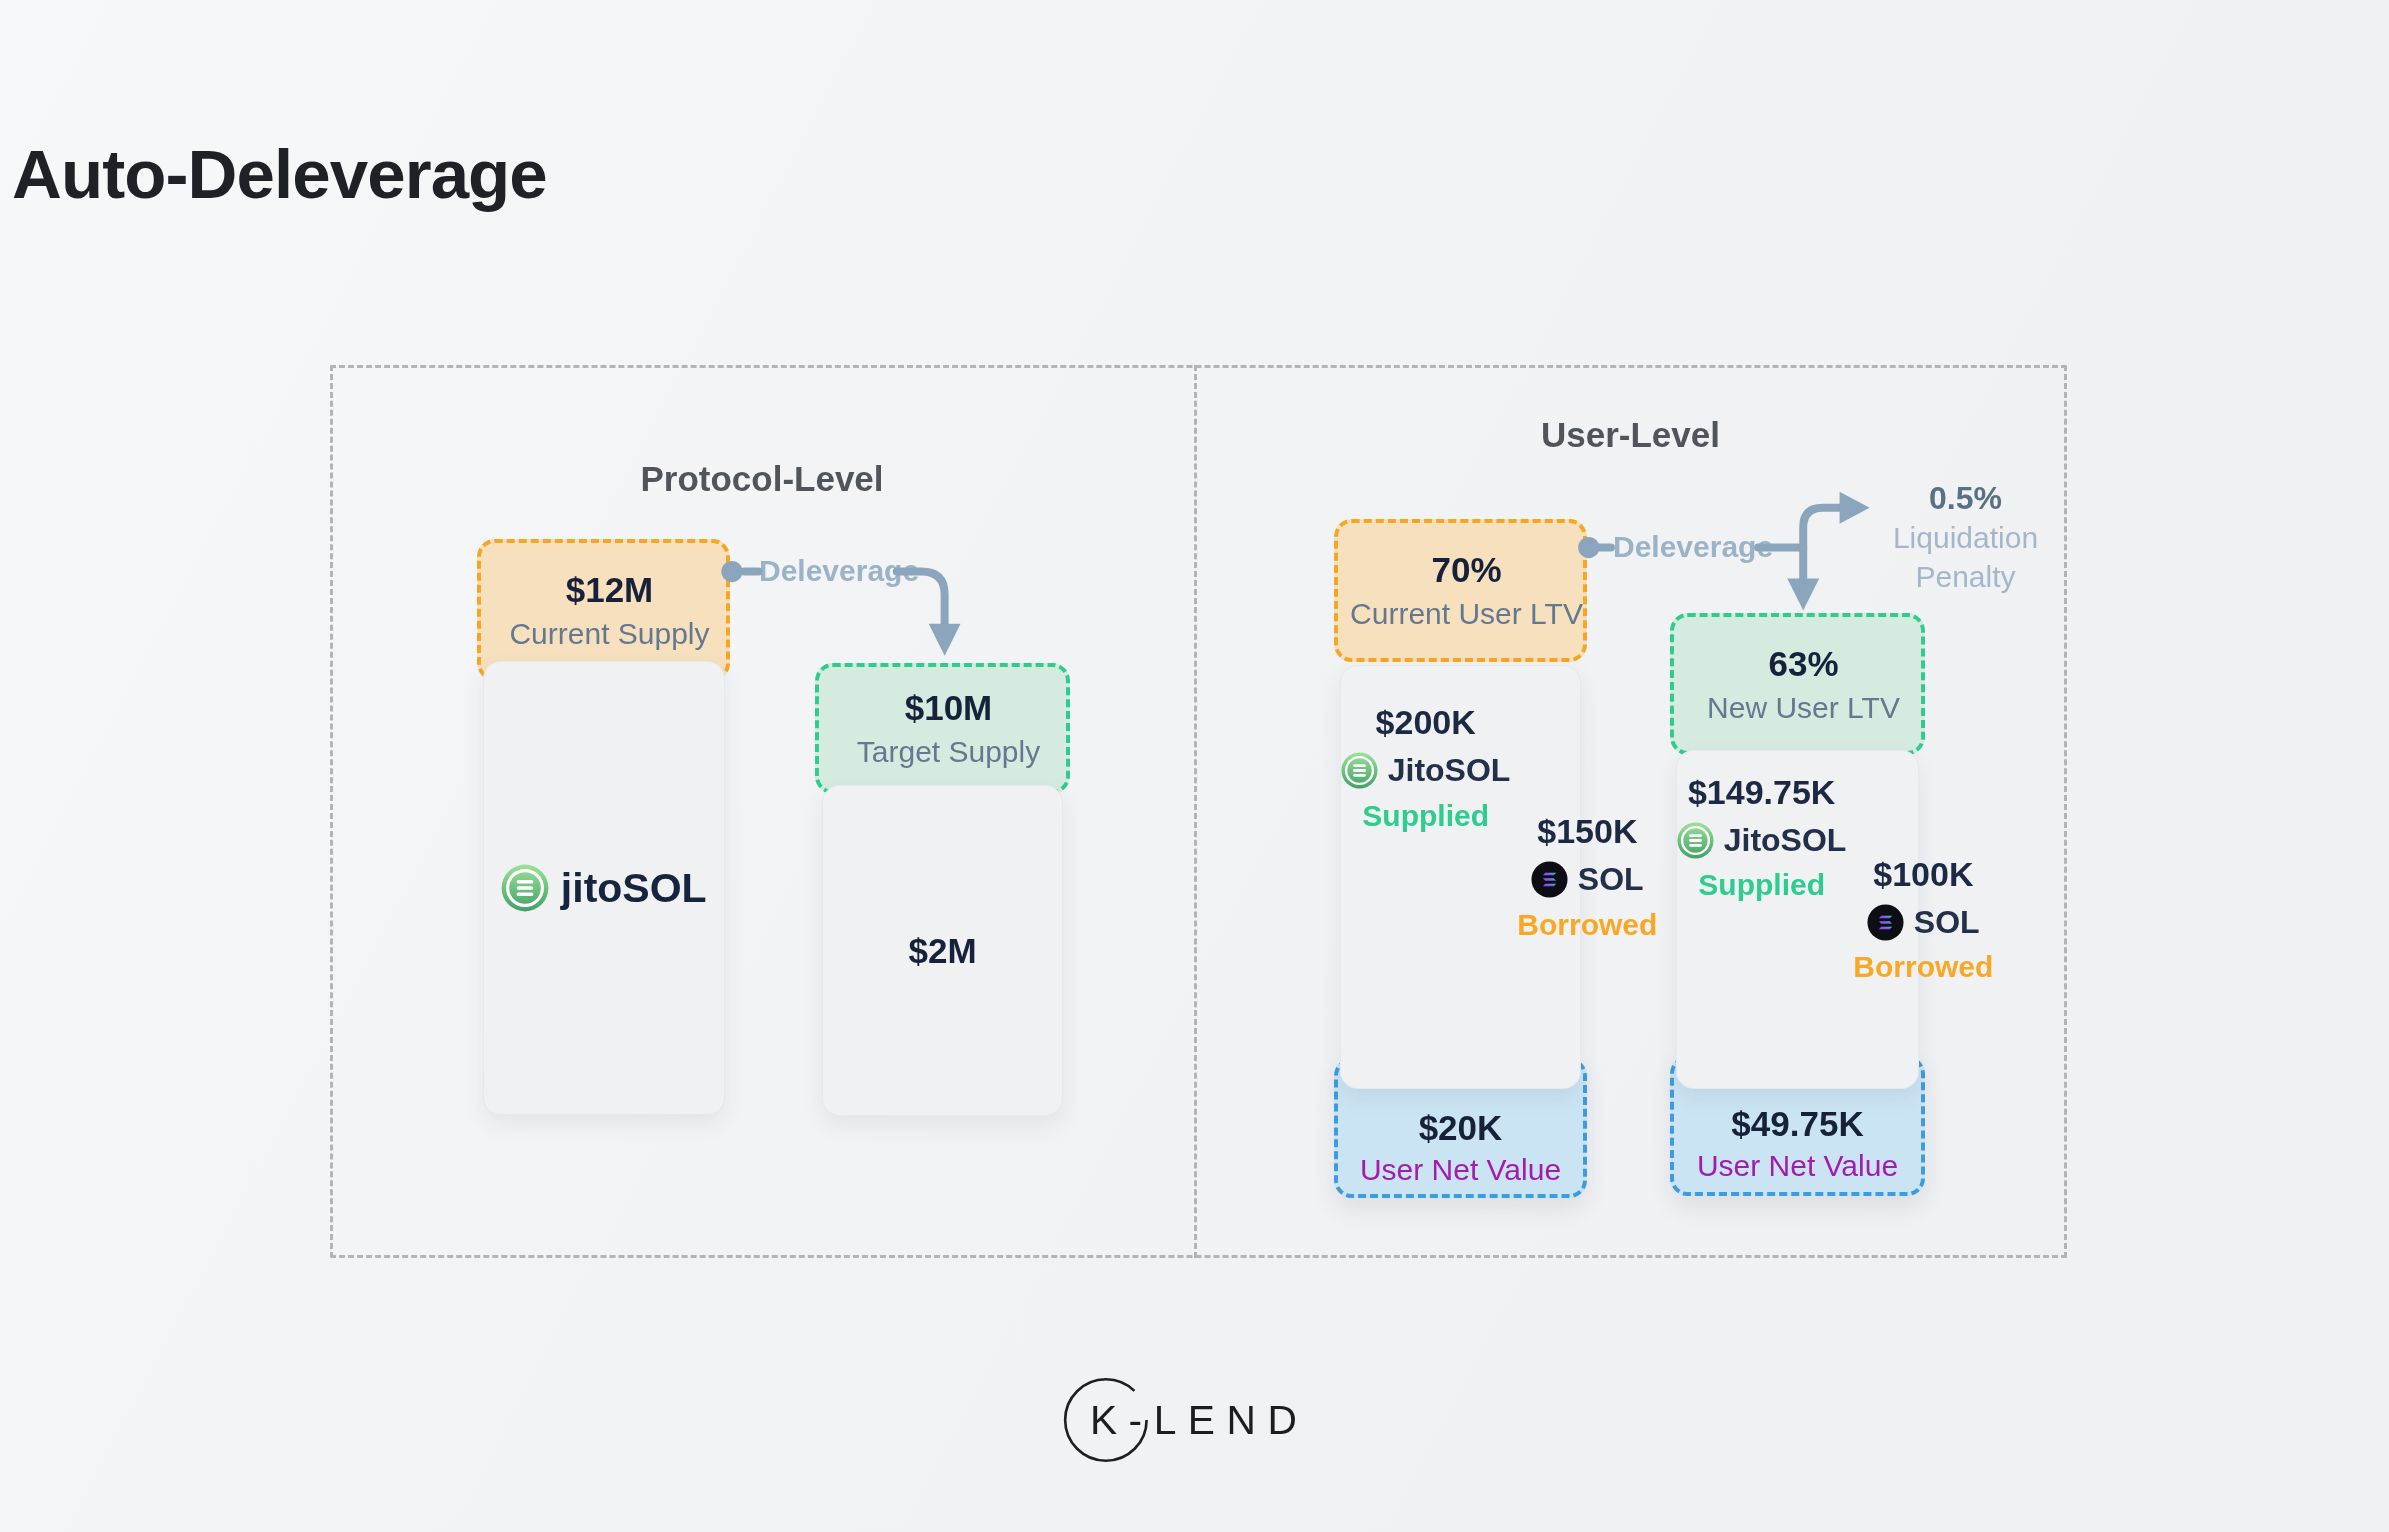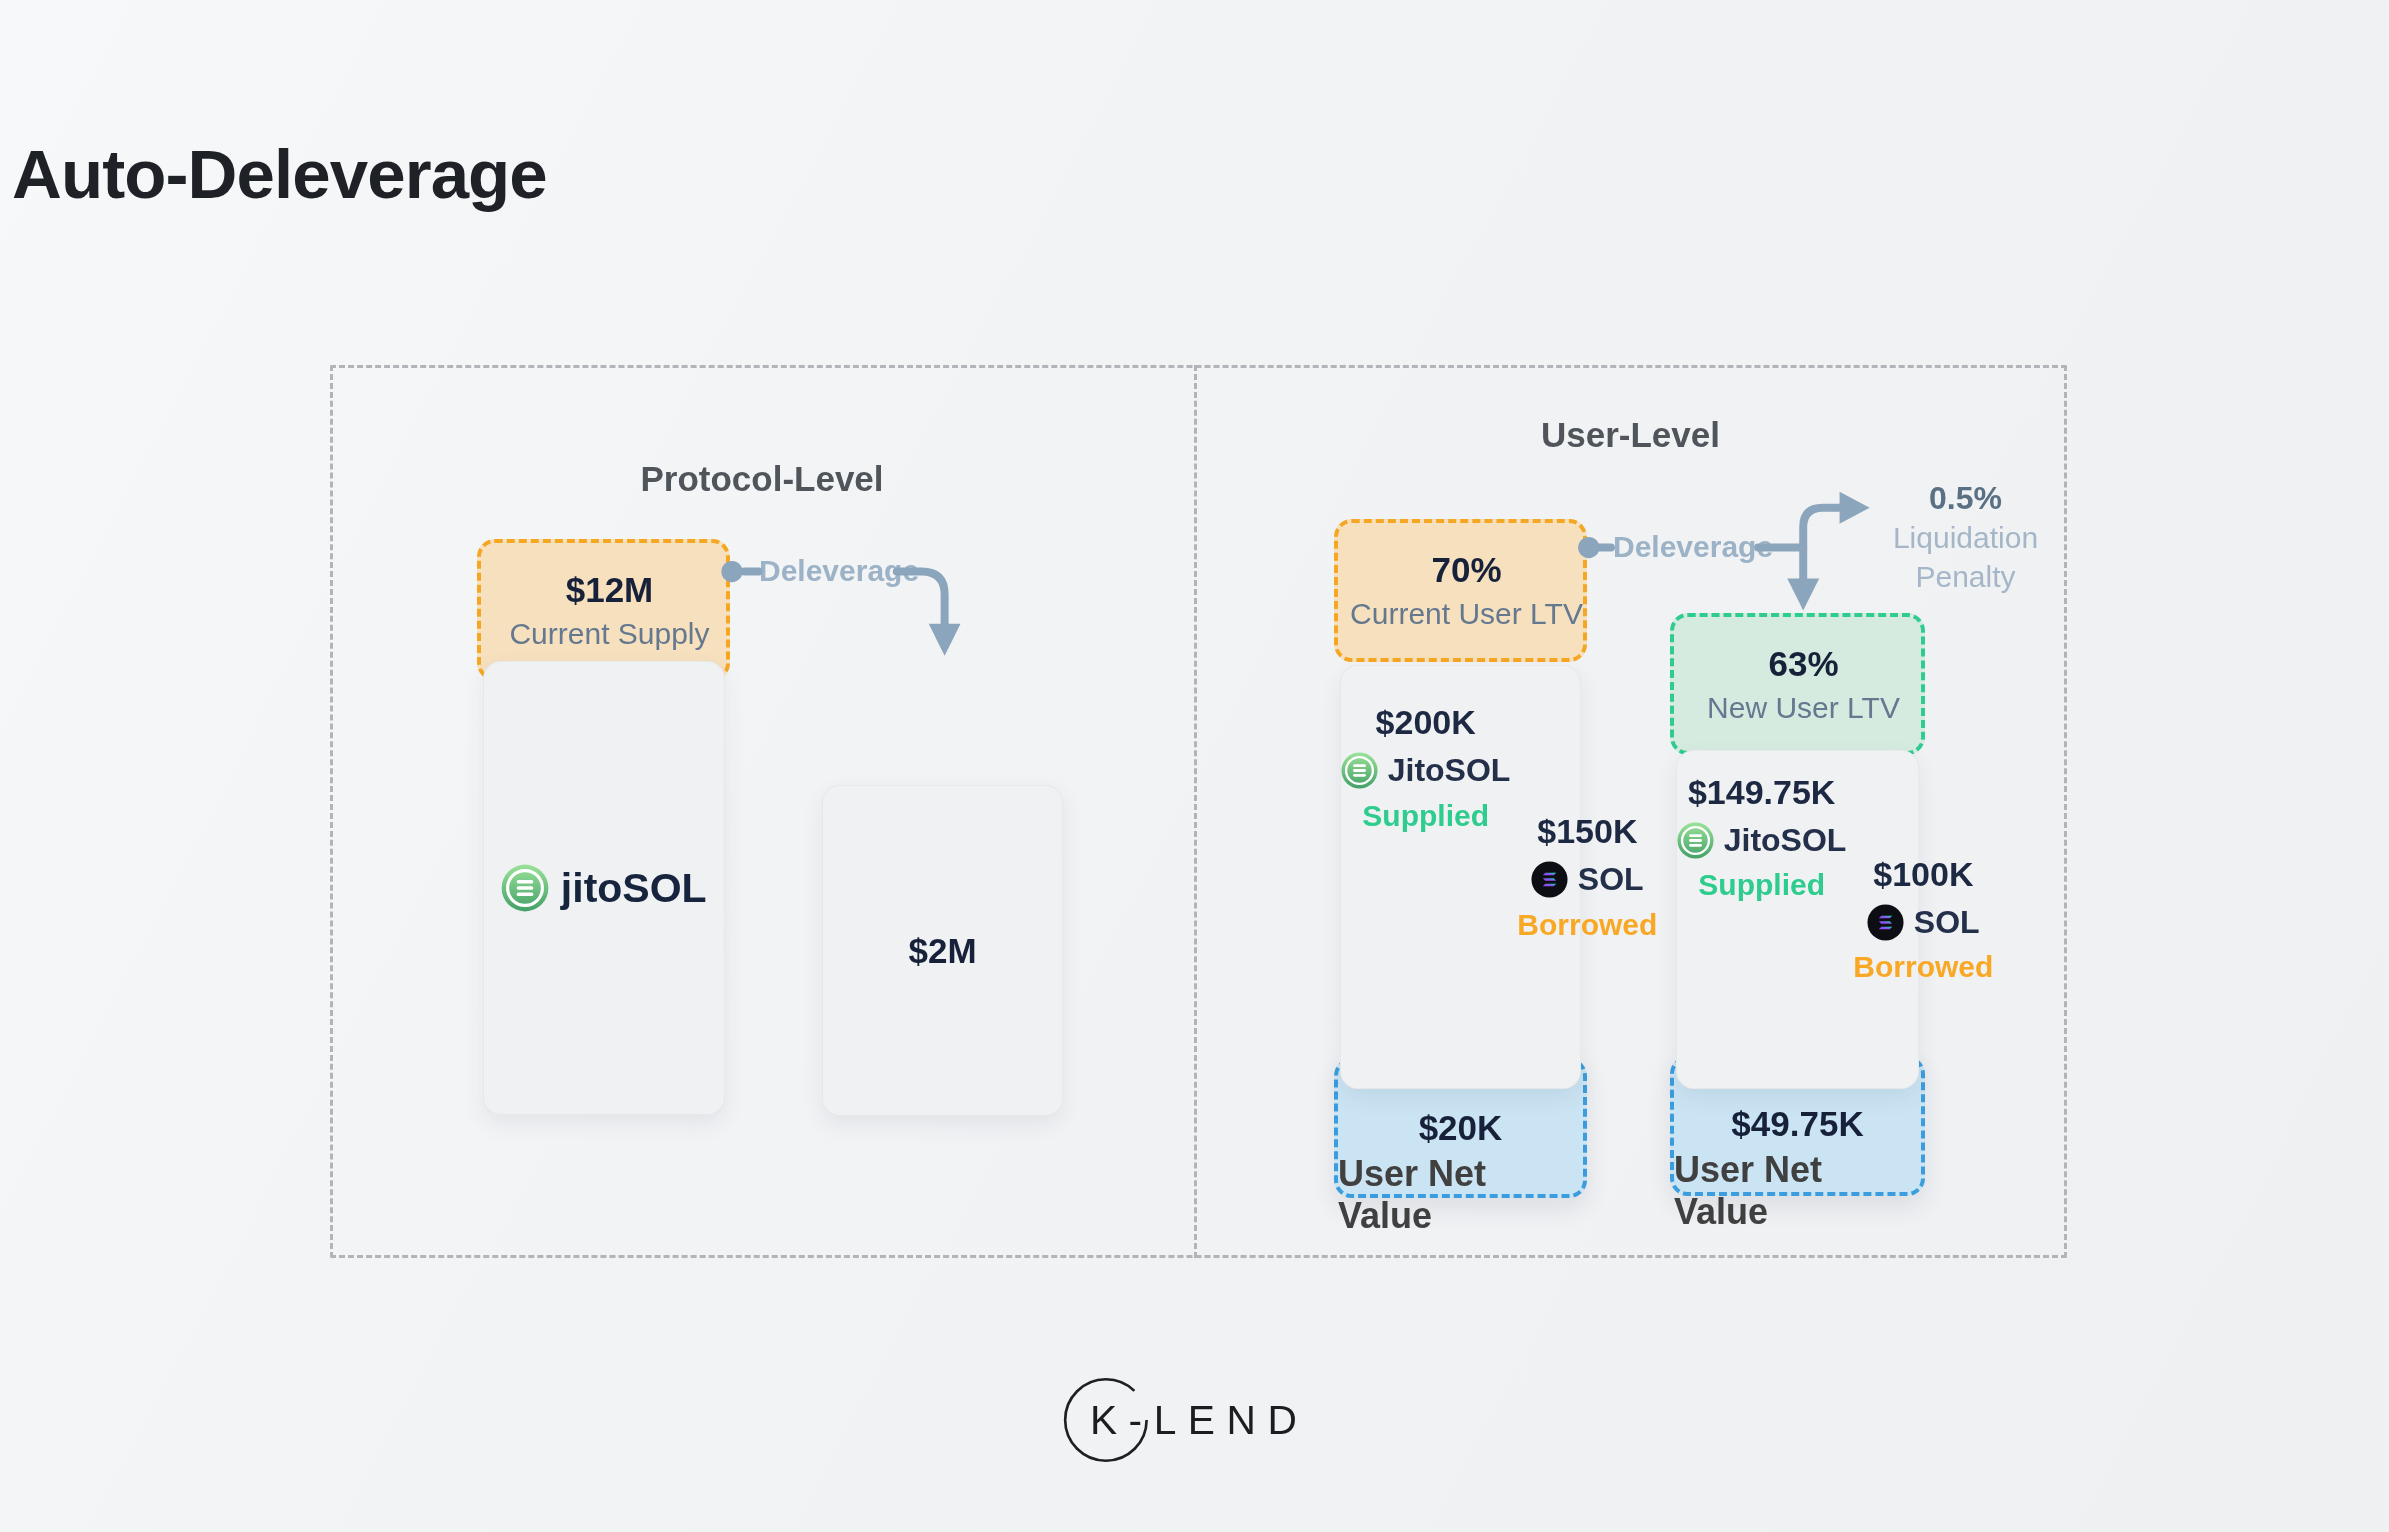--- a/index.html
+++ b/index.html
@@ -37,21 +37,21 @@
   .hdr .lbl{font-size:30px;font-weight:500;color:#64788f;}
   .hdr-orange{border:4.4px dashed #f5a623;background:#f6e0be;}
   .hdr-green{border:4.4px dashed #2ecc8e;background:#d5ebe0;}
   .netbox{
     position:absolute;display:flex;flex-direction:column;align-items:center;
     gap:5.3px;border-radius:17.7px;z-index:1;box-sizing:border-box;
     border:4.4px dashed #3b9ddd;background:#cbe4f3;
     box-shadow:0 10.6px 23px rgba(45,62,90,.10);
   }
   .netbox .val{font-size:35px;font-weight:700;color:#17213a;}
-  .netbox .lbl{font-size:36px;font-weight:700;color:#404040;}
+  .netbox .lbl{font-size:30px;font-weight:400;color:#a21caf;}
 
   
   .bigbar,.card{
     position:absolute;background:#f0f1f2;border-radius:17.7px;z-index:2;
     border:0.9px solid rgba(20,30,50,.04);box-sizing:border-box;
     box-shadow:0 8.9px 21px rgba(45,62,90,.08);
   }
   .bigbar{display:flex;align-items:center;justify-content:center;}
   .card{display:flex;flex-direction:row;margin-top:14px;}
   .sec{display:flex;flex-direction:column;align-items:center;justify-content:center;gap:9.7px;}
@@ -125,20 +125,24 @@
           <path d="M14.6 20 H25.4"></path>
           <path d="M14.6 25.2 H25.4"></path>
         </g>
       </svg>
       <span>jitoSOL</span>
     </div>
   </div>
 
   <div class="conn-label" style="left:759px;top:554px;width:138px;">Deleverage</div>
 
+  <div class="hdr hdr-green" style="left:815px;top:663px;width:255px;height:131px;">
+    <div class="val">$10M</div>
+    <div class="lbl">Target Supply</div>
+  </div>
 
   <div class="bigbar" style="left:822px;top:785px;width:241px;height:331px;">
     <div class="deleverage-amt">
       <div class="amt2">$2M</div>
     </div>
   </div>
 
   <div class="panel-title right">User-Level</div>
 
   <div class="hdr hdr-orange" style="left:1334px;top:519px;width:253px;height:143px;">

